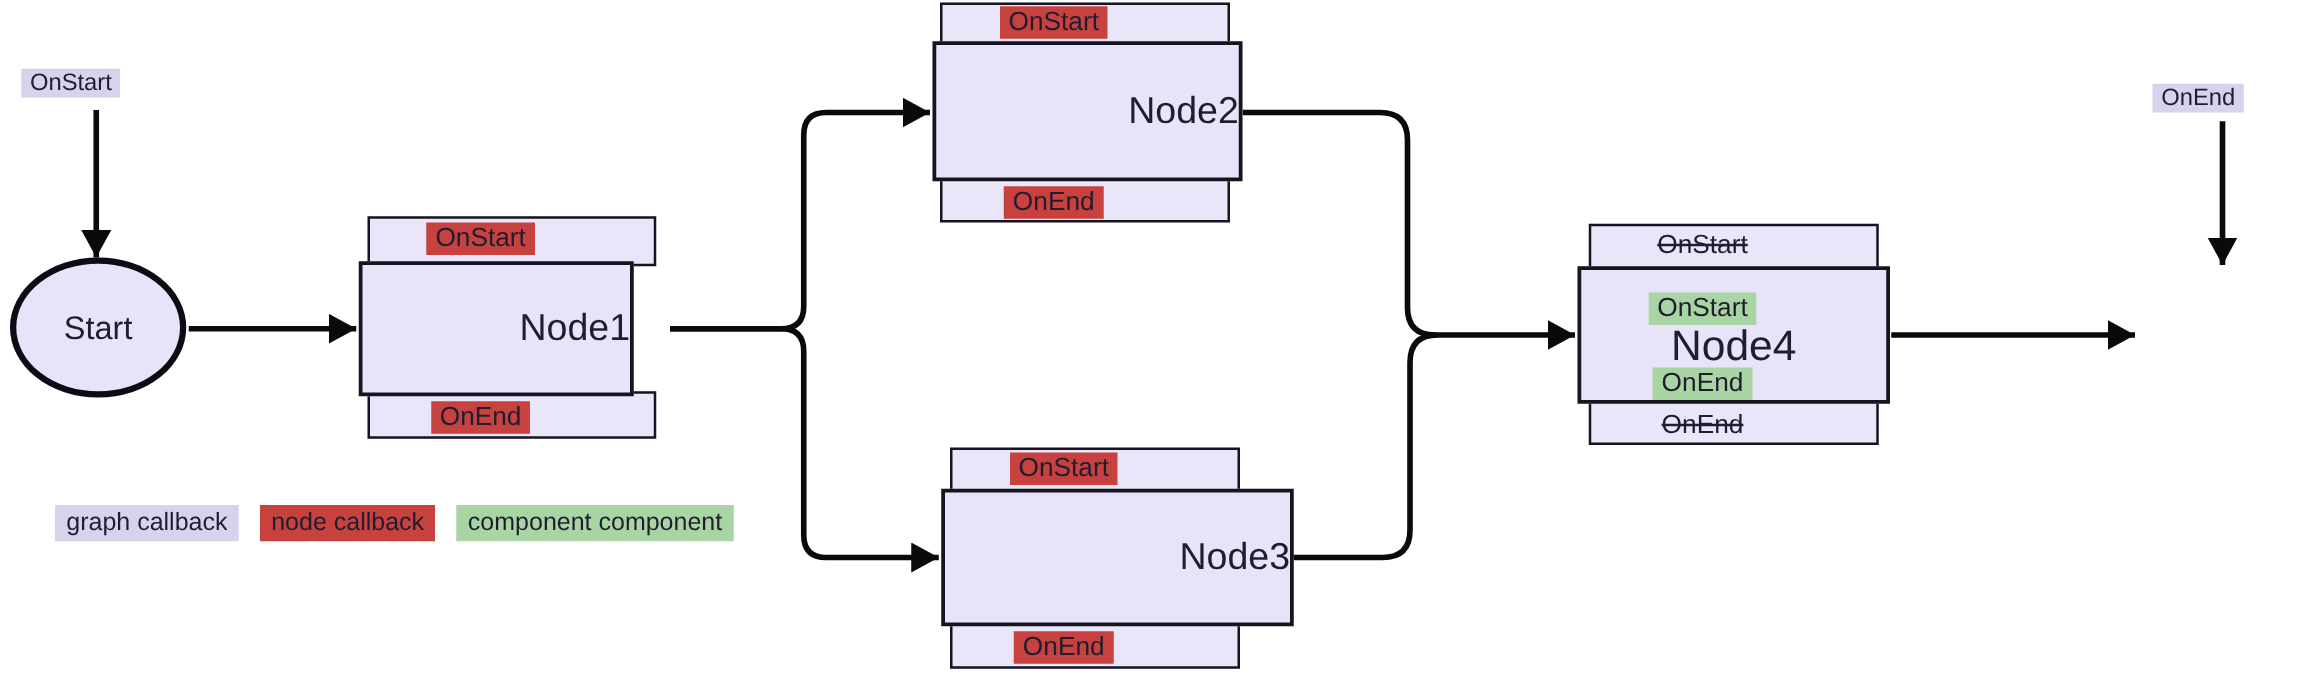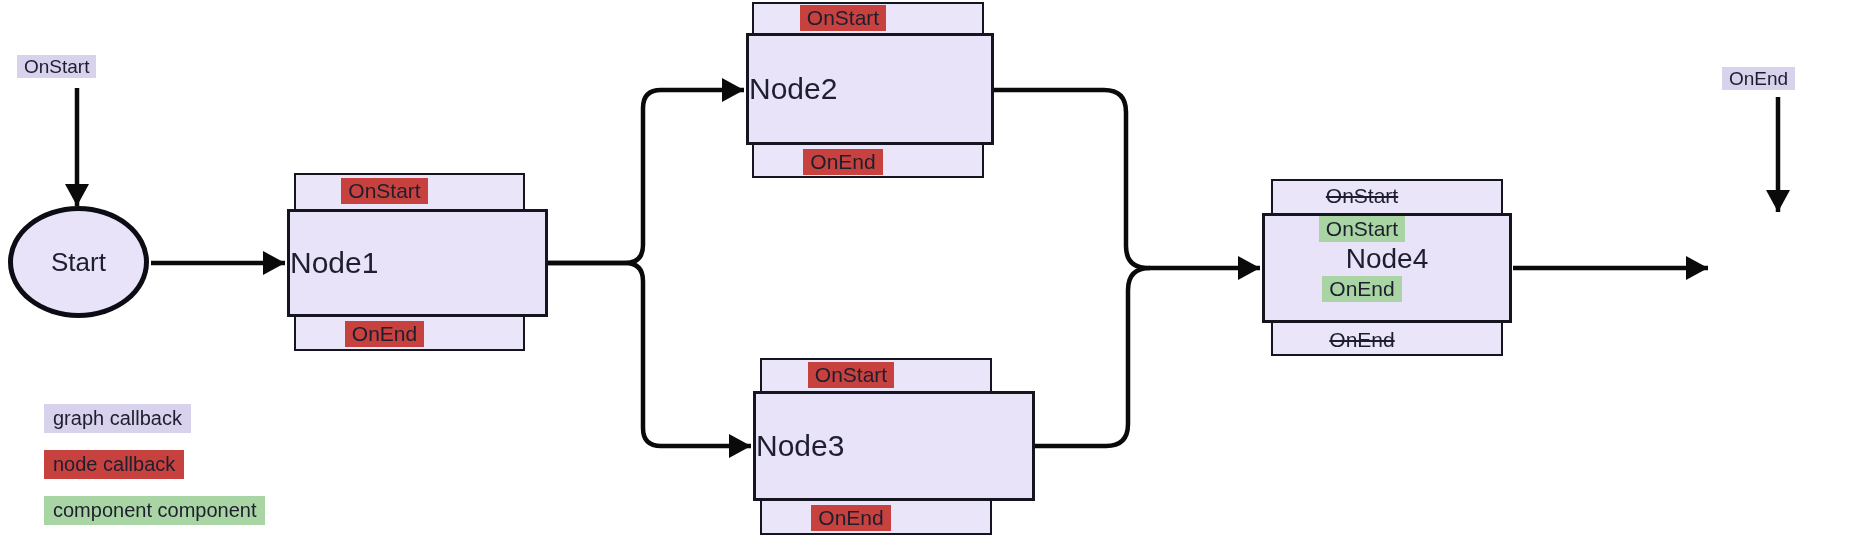--- a/index.html
+++ b/index.html
@@ -10,44 +10,44 @@
   svg.edges{position:absolute;left:0;top:0;width:1856px;height:544px;z-index:0;}
 
   
   .terminal{
     position:absolute;z-index:2;background:#e9e3f9;border:5px solid #0c0c14;border-radius:50%;
     display:flex;align-items:center;justify-content:center;font-size:26px;box-sizing:border-box;
   }
   
   .main-rect{
     position:absolute;z-index:2;background:#e9e3f9;border:3px solid #15151f;box-sizing:border-box;
-    display:flex;align-items:center;justify-content:flex-start;font-size:30px;
+    display:flex;align-items:center;justify-content:flex-end;font-size:30px;
   }
   .tab{
     position:absolute;z-index:1;background:#ebe5fa;border:2px solid #15151f;box-sizing:border-box;
     display:flex;align-items:center;justify-content:center;font-size:21px;
   }
   .tab.tab-top{align-items:center;padding-bottom:4px;}
   .tab.tab-bottom{align-items:center;padding-top:4px;}
   .shift-left{transform:translateX(-25px);}
   .hl{padding:1px 7px;white-space:nowrap;}
   .hl-node{background:#c7423f;}
   .hl-comp{background:#a8d5a3;}
   .hl-graph{background:#d8d2ed;}
   .strike{text-decoration:line-through;text-decoration-thickness:2px;padding:1px 4px;}
 
   
   .main4{flex-direction:column;gap:3px;}
   .main4 .hl{font-size:21px;}
-  .main4 .node-title{font-size:28px;line-height:28px;}
+  .main4 .node-title{font-size:34px;line-height:28px;}
 
   
   .graph-label{position:absolute;z-index:3;font-size:19px;}
   
-  .legend{position:absolute;left:44px;top:404px;z-index:3;display:flex;flex-direction:column;align-items:flex-start;gap:17px;font-size:20px;}
+  .legend{position:absolute;left:44px;top:404px;z-index:3;display:flex;align-items:flex-start;gap:17px;font-size:20px;}
   .legend .hl{padding:3px 9px;}
 </style>
 </head>
 <body>
 
 <div class="canvas">
 
   <svg class="edges" viewBox="0 0 1856 544">
     <defs>
       <marker id="ah" markerUnits="userSpaceOnUse" markerWidth="24" markerHeight="26" refX="22" refY="12" orient="auto">
@@ -76,21 +76,21 @@
   <div class="terminal" style="left:8px;top:206px;width:141px;height:112px;">
     <span>Start</span>
   </div>
 
   <div class="tab tab-top" style="left:294px;top:173px;width:231px;height:40px;">
     <span class="hl hl-node shift-left">OnStart</span>
   </div>
   <div class="tab tab-bottom" style="left:294px;top:313px;width:231px;height:38px;">
     <span class="hl hl-node shift-left">OnEnd</span>
   </div>
-  <div class="main-rect" style="left:287px;top:209px;width:261px;height:108px;">
+  <div class="main-rect" style="left:287px;top:209px;width:220px;height:108px;">
     <span class="node-title">Node1</span>
   </div>
 
   <div class="tab tab-top" style="left:752px;top:2px;width:232px;height:36px;">
     <span class="hl hl-node shift-left">OnStart</span>
   </div>
   <div class="tab tab-bottom" style="left:752px;top:141px;width:232px;height:37px;">
     <span class="hl hl-node shift-left">OnEnd</span>
   </div>
   <div class="main-rect" style="left:746px;top:33px;width:248px;height:112px;">

